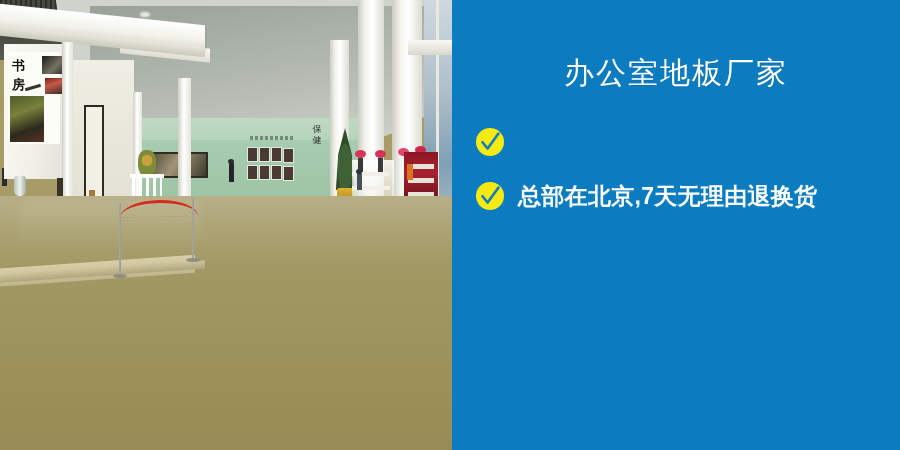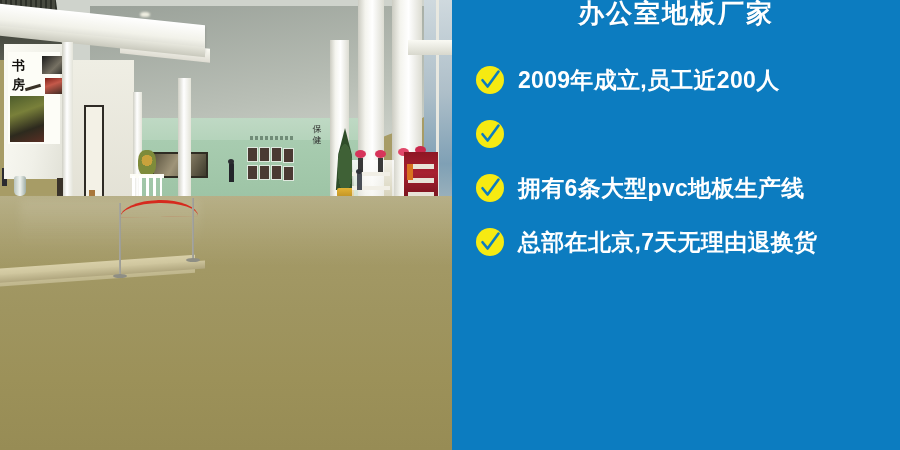--- a/index.html
+++ b/index.html
@@ -257,24 +257,25 @@
   .panel{
     position:relative;
     width:448px;height:450px;
     background:#0c7cc0;
     display:flex;flex-direction:column;
     box-sizing:border-box;
     padding:0;
   }
   .panel-title{
     color:#ffffff;
-    font-size:26px;
-    font-weight:bold;
+    font-size:30px;
+    font-weight:normal;
     letter-spacing:2px;
     text-align:center;
+    margin-top:58px;
     line-height:1;
     text-shadow:0 1px 1px rgba(0,0,0,.10);
   }
   .bullets{
     list-style:none;
     margin:0;padding:0;
     margin-top:27px;
   }
   .bullet{
     display:flex;
@@ -402,49 +403,31 @@
     <div class="st-base stb-1"></div>
     <div class="st-base stb-2"></div>
   </div>
 
   <div class="panel">
 
     <div class="panel-title">办公室地板厂家</div>
 
     <ul class="bullets">
 
-      <li class="bullet">
-        <span class="check">
-          <svg viewBox="0 0 30 30" xmlns="http://www.w3.org/2000/svg">
-            <circle cx="15" cy="15" r="14" fill="#f6ea12"></circle>
-            <path d="M7.5 15.2 L12.6 21.5 L23.5 6.5" fill="none" stroke="#0c7cc0" stroke-width="2.6" stroke-linecap="round" stroke-linejoin="round"></path>
-          </svg>
-        </span>
-        <span class="bullet-text">2009年成立,员工近200人</span>
-      </li>
 
 
       <li class="bullet">
         <span class="check">
           <svg viewBox="0 0 30 30" xmlns="http://www.w3.org/2000/svg">
             <circle cx="15" cy="15" r="14" fill="#f6ea12"></circle>
             <path d="M7.5 15.2 L12.6 21.5 L23.5 6.5" fill="none" stroke="#0c7cc0" stroke-width="2.6" stroke-linecap="round" stroke-linejoin="round"></path>
           </svg>
         </span>
       </li>
 
-      <li class="bullet">
-        <span class="check">
-          <svg viewBox="0 0 30 30" xmlns="http://www.w3.org/2000/svg">
-            <circle cx="15" cy="15" r="14" fill="#f6ea12"></circle>
-            <path d="M7.5 15.2 L12.6 21.5 L23.5 6.5" fill="none" stroke="#0c7cc0" stroke-width="2.6" stroke-linecap="round" stroke-linejoin="round"></path>
-          </svg>
-        </span>
-        <span class="bullet-text">拥有6条大型pvc地板生产线</span>
-      </li>
 
       <li class="bullet">
         <span class="check">
           <svg viewBox="0 0 30 30" xmlns="http://www.w3.org/2000/svg">
             <circle cx="15" cy="15" r="14" fill="#f6ea12"></circle>
             <path d="M7.5 15.2 L12.6 21.5 L23.5 6.5" fill="none" stroke="#0c7cc0" stroke-width="2.6" stroke-linecap="round" stroke-linejoin="round"></path>
           </svg>
         </span>
         <span class="bullet-text">总部在北京,7天无理由退换货</span>
       </li>

